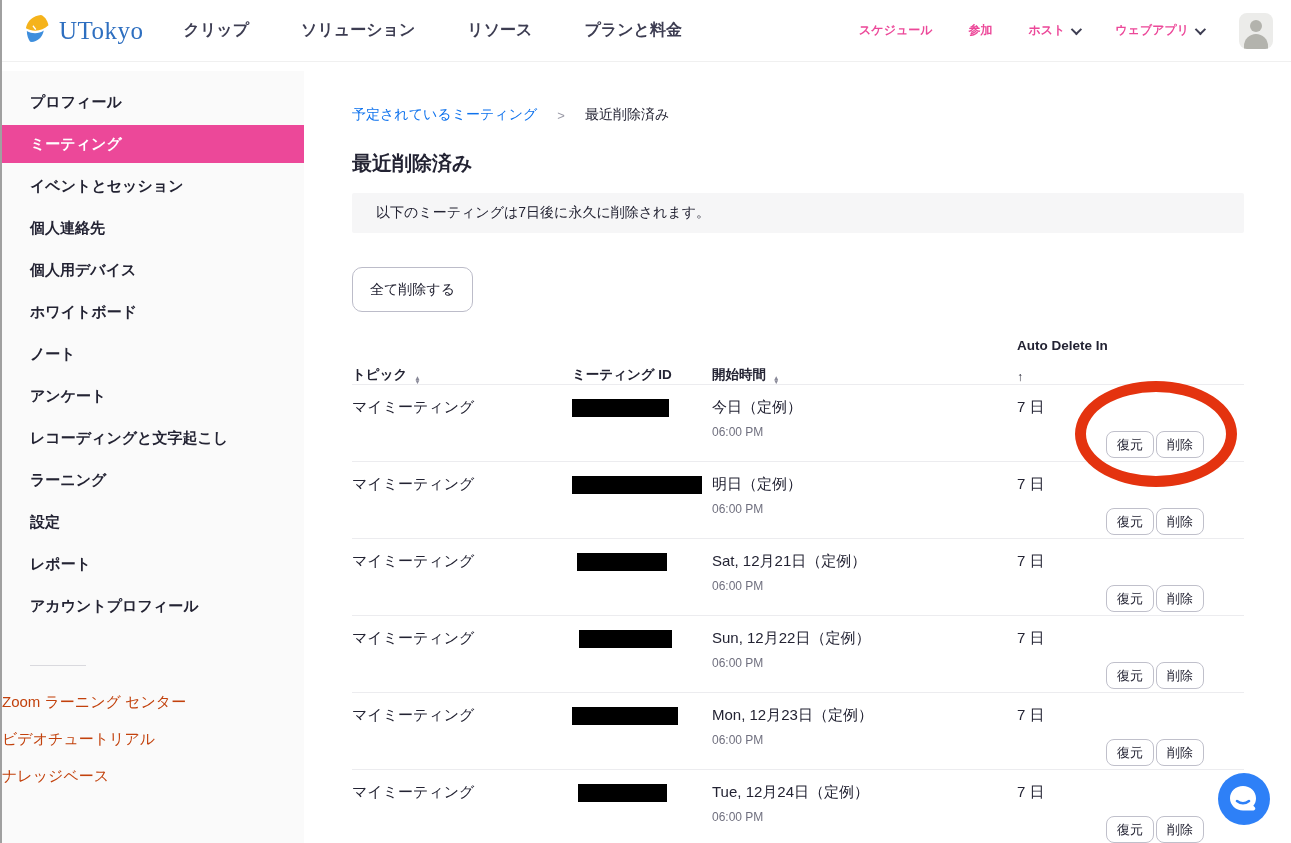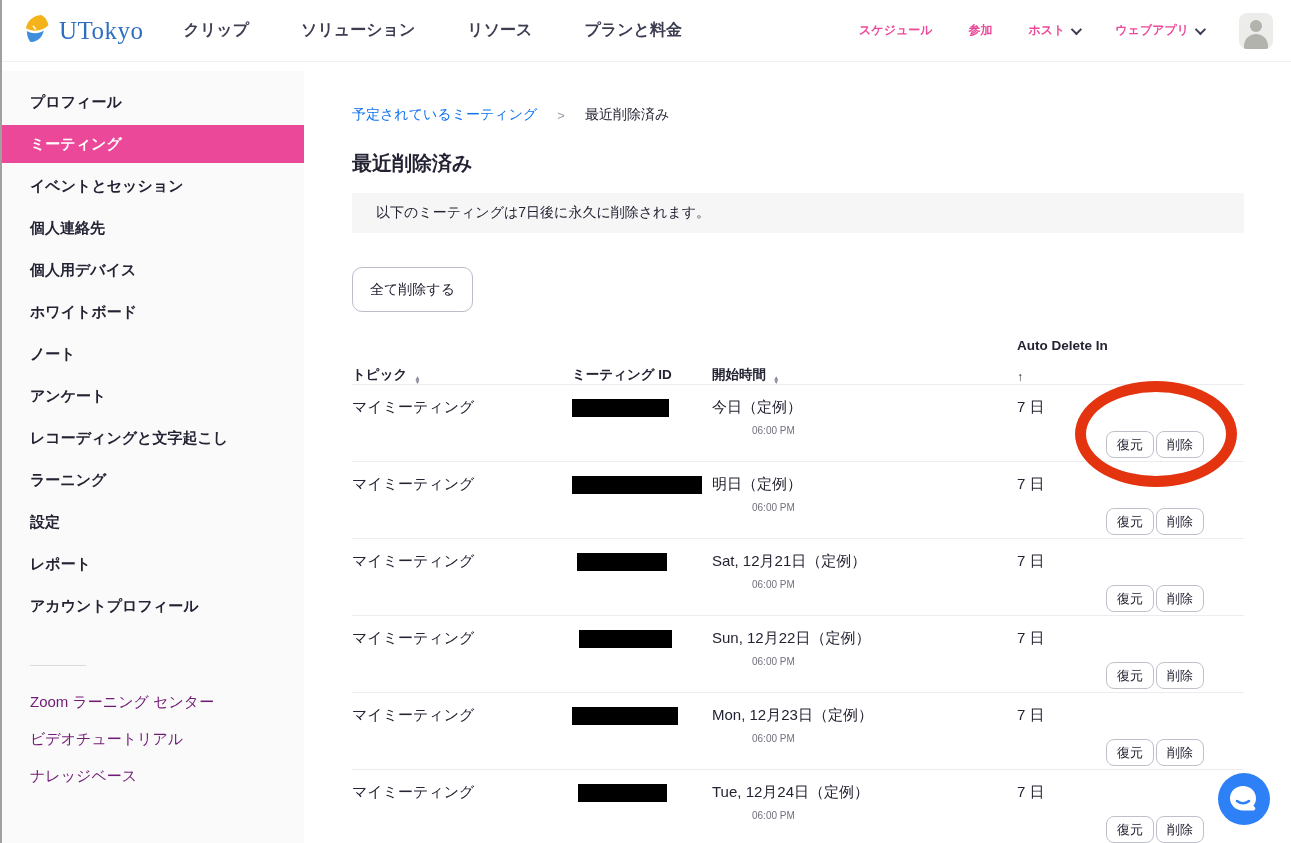--- a/index.html
+++ b/index.html
@@ -29,22 +29,22 @@
     width:24px; height:16px; border-radius:12px 12px 0 0; background:#b3b3ad; }
 
   
   .sidebar { position:absolute; left:0; top:71px; width:354px; height:781px;
     background:#fafafa; border-right:1px solid #ececee; }
   .side-item { height:42px; display:flex; align-items:center; padding-left:28px;
     font-size:15px; font-weight:bold; color:#232333; cursor:pointer; }
   .side-item.active { background:#ec4899; color:#fff; margin-right:18px; height:38px;
     margin-top:2px; margin-bottom:2px; }
   .side-divider { height:1px; background:#d9d9de; width:56px; margin:38px 0 18px 28px; }
-  .side-link { height:37px; display:flex; align-items:center; padding-left:28px;
-    font-size:15px; color:#701a75; cursor:pointer; }
+  .side-link { height:37px; display:flex; align-items:center; 
+    font-size:15px; color:#c2410c; cursor:pointer; }
 
   
   .content { position:absolute; left:302px; top:62px; width:989px; height:781px; background:#fff; }
   .inner { padding:44px 49px 0 48px; }
 
   .breadcrumb { font-size:14px; display:flex; align-items:center; gap:20px; }
   .crumb-link { color:#0e72ed; cursor:pointer; }
   .crumb-sep { color:#9a9aa6; font-size:13px; }
   .crumb-current { color:#232333; }
 
@@ -66,21 +66,21 @@
   .sort-icon span { font-size:6.5px; color:#8a8a99; }
   .sort-asc { display:block; font-size:12px; color:#232333; margin-top:17px; cursor:pointer; }
 
   .row { display:grid; grid-template-columns:220px 140px 305px 1fr; border-top:1px solid #ececef;
     height:77px; padding-top:13px; position:relative; }
   .cell-topic { font-size:15px; color:#232333; }
   .redact { height:18px; background:#000; margin-top:1px; }
   .r0 .redact{ width:97px; } .r1 .redact{ width:130px; } .r2 .redact{ width:90px; margin-left:5px; }
   .r3 .redact{ width:93px; margin-left:7px; } .r4 .redact{ width:106px; } .r5 .redact{ width:89px; margin-left:6px; }
   .cell-date .d1 { font-size:15px; color:#232333; }
-  .cell-date .d2 { font-size:10px; color:#70707f; margin-top:8px;margin-left:40px; }
+  .cell-date .d2 { font-size:12px; color:#70707f; margin-top:8px; }
   .cell-auto { font-size:15px; color:#232333; position:relative; }
   .row-actions { position:absolute; right:40px; bottom:3px; display:flex; gap:2px; }
   .btn-small { background:#fff; border:1px solid #c0c0cb; border-radius:8px; height:27px;
     min-width:45px; padding:0 10px; font-size:13px; color:#232333; cursor:pointer;
     font-family:inherit; }
 
   
   .red-ellipse { position:absolute; left:1073px; top:381px; width:162px; height:106px;
     border:11px solid #e4330f; border-radius:50%; z-index:20; pointer-events:none; }
 

